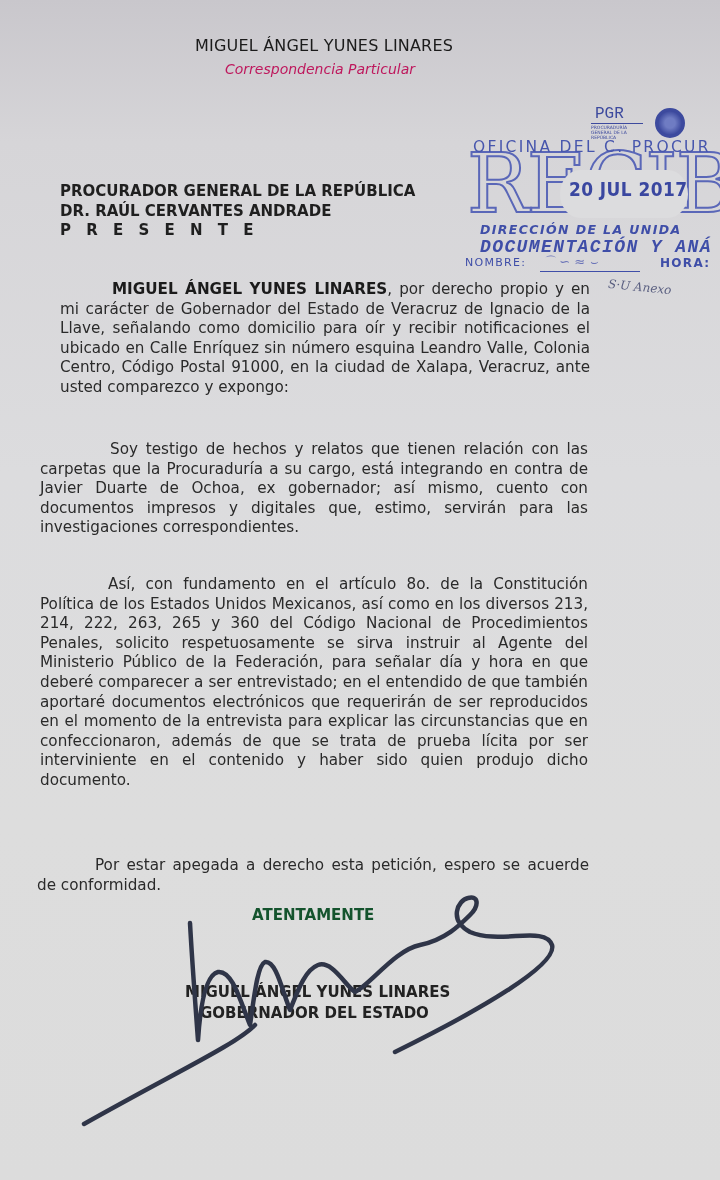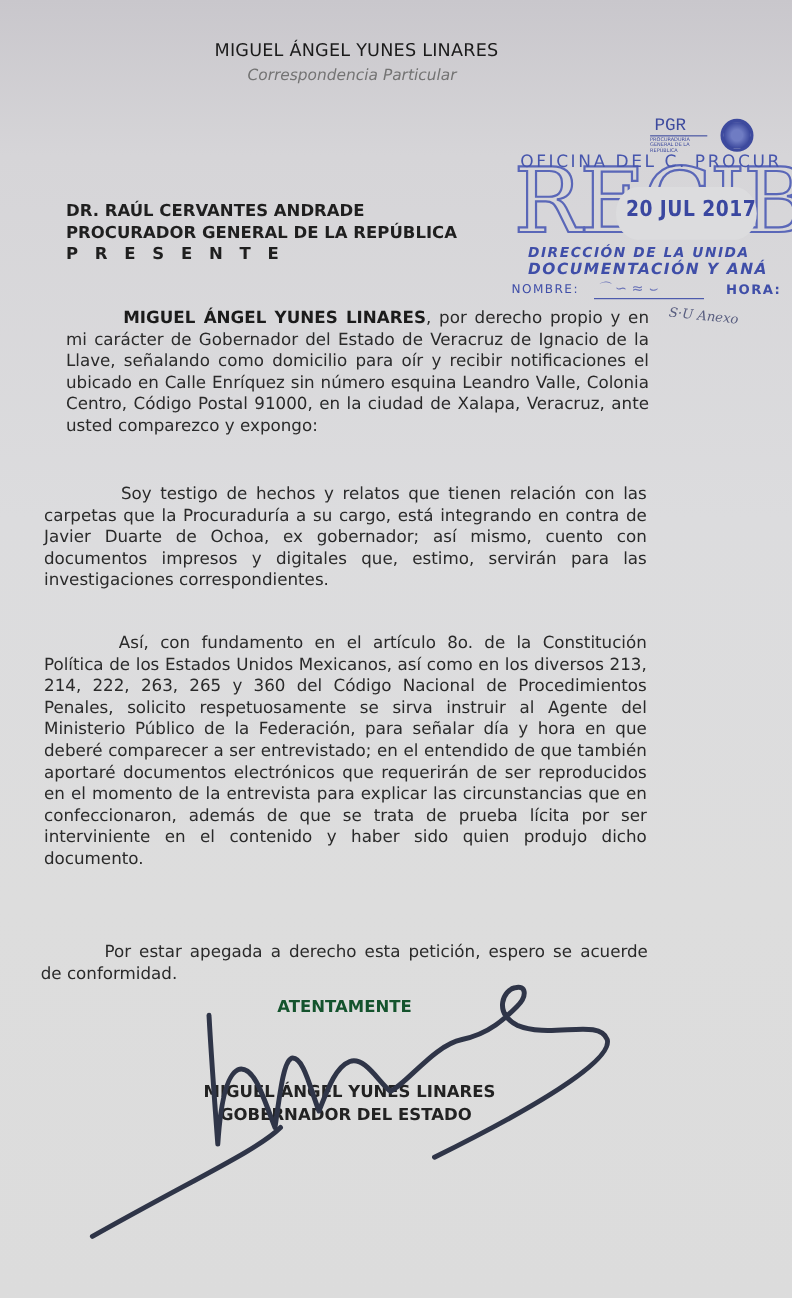--- a/index.html
+++ b/index.html
@@ -9,21 +9,21 @@
     font-family: "DejaVu Sans", sans-serif;
     color: #222;
   }
   .page { position: absolute; inset: 0; }
   .abs { position: absolute; margin: 0; }
   .letterhead-name {
     left: 195px; top: 36px; font-size: 16px; font-weight: normal; letter-spacing: 0.2px; color: #1b1b1b;
     font-family: "DejaVu Sans", sans-serif;
   }
   .letterhead-sub {
-    left: 225px; top: 61px; font-size: 14px; font-style: italic; color: #737373;
+    left: 225px; top: 61px; font-size: 14px; font-style: italic; color: #be185d;
   }
   .date-line { left: 305px; top: 119px; font-size: 15px; color: #222; }
   .recipient { left: 60px; top: 182px; font-size: 15px; font-weight: bold; line-height: 19.5px; color: #1f1f1f; }
   .recipient .presente { letter-spacing: 5px; }
   .para {
     font-size: 15.2px; line-height: 19.6px; color: #2a2a2a; text-align: justify;
   }
   .p1 { left: 60px; top: 280px; width: 530px; text-indent: 52px; }
   .p1 b { font-weight: bold; color: #1b1b1b; }
   .p2 { left: 40px; top: 440px; width: 548px; text-indent: 70px; }
@@ -36,21 +36,21 @@
   
   .stamp { left: 455px; top: 105px; width: 265px; height: 170px; color: #4d5bb0; }
   .stamp .pgr { position: absolute; left: 140px; top: 0px; font-family: Liberation Mono, monospace; font-size: 16px; color: #3d4a9e; }
   .stamp .pgr-sub { position: absolute; left: 136px; top: 18px; font-size: 4.5px; color: #3d4a9e; line-height: 5px; border-top: 1px solid #3d4a9e; width: 52px; padding-top: 1px; }
   .stamp .seal { position: absolute; left: 200px; top: 3px; width: 30px; height: 30px; border-radius: 50%; border: 3px solid #3d4a9e; box-sizing: border-box; background: radial-gradient(circle, #6f7cc3 30%, #3d4a9e 70%); }
   .stamp .oficina { position: absolute; left: 18px; top: 33px; font-size: 15.5px; letter-spacing: 2.3px; color: #4756ad; white-space: nowrap; }
   .stamp .big { position: absolute; left: 12px; top: 38px; font-family: "DejaVu Serif", serif; font-size: 82px; line-height: 82px; color: transparent; -webkit-text-stroke: 2px #5a67b8; letter-spacing: -2px; white-space: nowrap; }
   .stamp .date-box { position: absolute; left: 105px; top: 65px; width: 128px; height: 48px; background: #dcdcde; border-radius: 22px / 26px; }
   .stamp .date { position: absolute; left: 114px; top: 72px; font-size: 20px; font-weight: bold; color: #3a47a0; letter-spacing: 0.5px; white-space: nowrap; transform: scaleX(0.85); transform-origin: left; }
   .stamp .dir1 { position: absolute; left: 25px; top: 117px; font-size: 12.5px; font-weight: bold; font-style: italic; color: #3f4ea8; letter-spacing: 1.4px; white-space: nowrap; }
-  .stamp .dir2 { position: absolute; left: 25px; top: 132px; font-size: 14px; font-weight: bold; font-style: italic; color: #3f4ea8; letter-spacing: 1.4px; white-space: nowrap; }
+  .stamp .dir2 { position: absolute; left: 25px; top: 132px; font-size: 18px; font-weight: bold; font-style: italic; color: #3f4ea8; letter-spacing: 1.4px; white-space: nowrap; font-family: Liberation Mono, monospace; }
   .stamp .nombre { position: absolute; left: 10px; top: 151px; font-size: 11px; font-weight: normal; color: #3f4ea8; letter-spacing: 1.3px; white-space: nowrap; }
   .stamp .nombre-line { position: absolute; left: 85px; top: 166px; width: 100px; border-top: 1px solid #3f4ea8; }
   .stamp .nombre-val { position: absolute; left: 87px; top: 148px; font-size: 13px; font-style: italic; color: #6b74b8; }
   .stamp .hora { position: absolute; left: 205px; top: 151px; font-size: 12px; font-weight: bold; color: #3f4ea8; letter-spacing: 1.3px; white-space: nowrap; }
   .handnote { left: 608px; top: 280px; font-size: 12px; font-style: italic; color: #5a5f80; transform: rotate(6deg); white-space: nowrap; font-family: "DejaVu Serif", serif; }
 
   .signature { left: 0; top: 0; width: 720px; height: 1180px; pointer-events: none; }
 </style>
 </head>
 <body>
@@ -73,22 +73,22 @@
     <span class="dir2">DOCUMENTACIÓN Y ANÁ</span>
     <span class="nombre">NOMBRE:</span>
     <span class="nombre-line"></span>
     <span class="nombre-val">⌒ ∽ ≈ ⌣</span>
     <span class="hora">HORA:</span>
   </div>
 
   <span class="abs handnote">S·U Anexo</span>
 
   <div class="abs recipient">
+    <div>PROCURADOR GENERAL DE LA REPÚBLICA</div>
     <div>DR. RAÚL CERVANTES ANDRADE</div>
-    <div>PROCURADOR GENERAL DE LA REPÚBLICA</div>
     <div class="presente">P R E S E N T E</div>
   </div>
 
   <p class="abs para p1"><b>MIGUEL ÁNGEL YUNES LINARES</b><span>, por derecho propio y en mi carácter de Gobernador del Estado de Veracruz de Ignacio de la Llave, señalando como domicilio para oír y recibir notificaciones el ubicado en Calle Enríquez sin número esquina Leandro Valle, Colonia Centro, Código Postal 91000, en la ciudad de Xalapa, Veracruz, ante usted comparezco y expongo:</span></p>
 
   <p class="abs para p2">Soy testigo de hechos y relatos que tienen relación con las carpetas que la Procuraduría a su cargo, está integrando en contra de Javier Duarte de Ochoa, ex gobernador; así mismo, cuento con documentos impresos y digitales que, estimo, servirán para las investigaciones correspondientes.</p>
 
   <p class="abs para p3">Así, con fundamento en el artículo 8o. de la Constitución Política de los Estados Unidos Mexicanos, así como en los diversos 213, 214, 222, 263, 265 y 360 del Código Nacional de Procedimientos Penales, solicito respetuosamente se sirva instruir al Agente del Ministerio Público de la Federación, para señalar día y hora en que deberé comparecer a ser entrevistado; en el entendido de que también aportaré documentos electrónicos que requerirán de ser reproducidos en el momento de la entrevista para explicar las circunstancias que en confeccionaron, además de que se trata de prueba lícita  por ser interviniente en el contenido y haber sido quien produjo dicho documento.</p>
 
   <p class="abs para p4">Por estar apegada a derecho esta petición, espero se acuerde de conformidad.</p>

